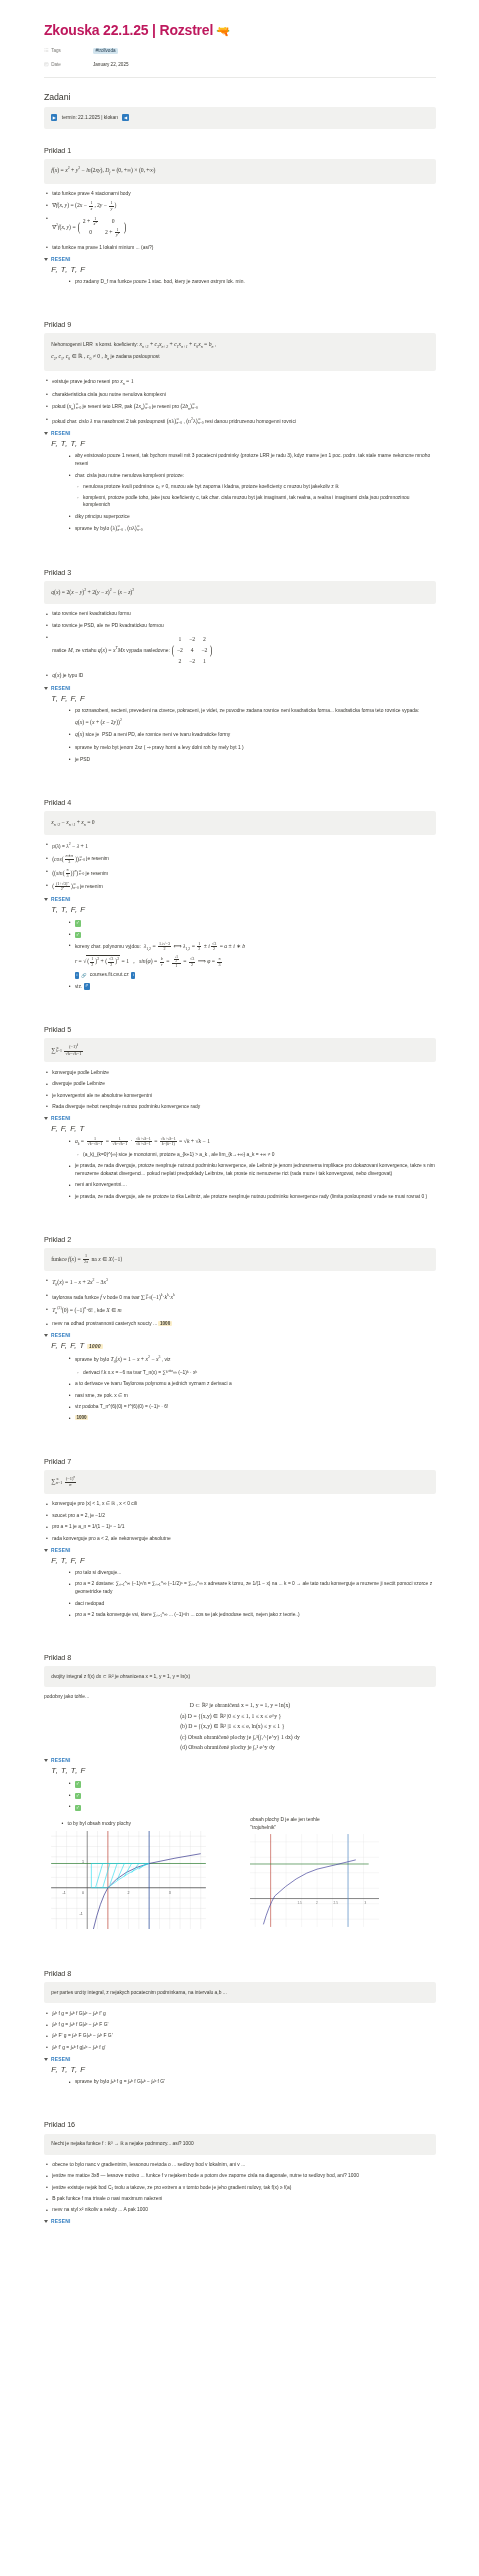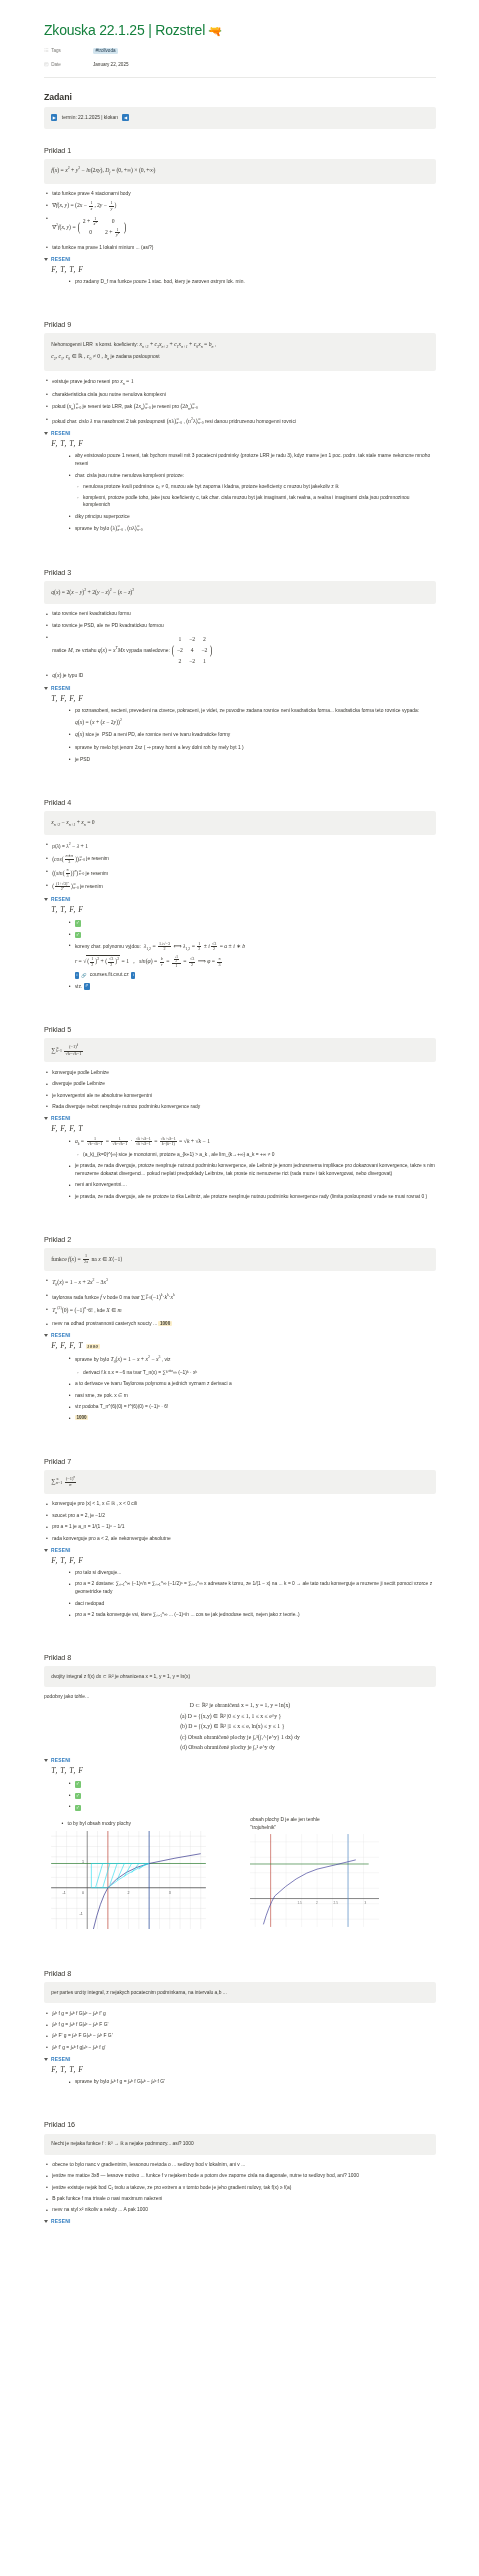--- a/index.html
+++ b/index.html
@@ -9,41 +9,41 @@
     background: #ffffff;
     font-family: "Liberation Sans", sans-serif;
     color: #37352f;
     -webkit-font-smoothing: antialiased;
   }
   .page { width: 480px; padding: 0 0 31px 0; }
   .inner { width: 392px; margin: 0 auto; }
 
   h1.title {
     font-size: 14px;
-    font-weight: normal;
+    font-weight: bold;
     letter-spacing: -0.2px;
     margin: 21.6px 0 7.2px 0;
-    color: #15803d;
+    color: #be185d;
     line-height: 1.15;
   }
   .emoji { font-size: 11.3px; }
 
   .props { margin-bottom: 7.2px; }
   .prop-row { display:flex; align-items:center; height:11.3px; margin-bottom:2.6px; font-size:4.6px; }
   .prop-label { width:49px; display:flex; align-items:center; gap:2.6px; color:#7b7a76; }
   .prop-icon { width:4.6px; height:4.6px; display:inline-block; opacity:.6; }
   .prop-val { font-size:4.6px; color:#37352f; }
   .tag-chip {
     background:#d3e5ef; color:#183347; border-radius:1.5px;
     padding:0.5px 2.6px; font-size:4.6px; display:inline-block;
   }
   .divider { height:0.5px; background:#e9e9e7; margin:5.2px 0 13.4px 0; }
 
   h2.sect {
-    font-size:8.8px; font-weight:bold; margin:14.4px 0 5.2px 0; color:#37352f;
+    font-size:8.8px; font-weight:normal; margin:14.4px 0 5.2px 0; color:#37352f;
     letter-spacing:-0.1px;
   }
   h3.prik {
     font-size:7.2px; font-weight:normal; margin:17.5px 0 4.1px 0; color:#37352f;
     letter-spacing:-0.1px;
   }
 
   .callout {
     background:#f1f1ef; border-radius:2.1px; padding:6.2px 7.2px;
     margin:3.1px 0 6.2px 0; font-size:4.9px; line-height:1.75;
@@ -63,21 +63,21 @@
   .indent1 { margin-left:15.5px; }
 
   .toggle-head {
     display:flex; align-items:center; gap:3.1px; margin:5.2px 0 2.1px 0;
     font-size:4.9px; color:#2e7bbf; font-weight:600; letter-spacing:0.2px;
   }
   .tri { width:0;height:0;border-left:2.1px solid transparent;border-right:2.1px solid transparent;border-top:3.1px solid #5a5a57; }
   .toggle-body { margin-left:7.2px; }
 
   .verdict {
-    font-family:Liberation Serif, serif; font-style:italic;
+    font-family:Liberation Sans, sans-serif; font-style:italic;
     font-size:7.7px; margin:3.1px 0 4.1px 0; letter-spacing:0.5px;
   }
 
   .m { font-family:"Liberation Serif", serif; font-style:italic; }
   .math { font-family:"Liberation Serif", serif; font-size:5.7px; }
   .mathbig { font-family:"Liberation Serif", serif; font-size:6.2px; }
 
   .frac { display:inline-block; vertical-align:middle; text-align:center; font-size:.72em; line-height:1.05; margin:0 1px; }
   .frac .num { display:block; border-bottom:0.5px solid #37352f; padding:0 1px; }
   .frac .den { display:block; padding:0 1px; }

